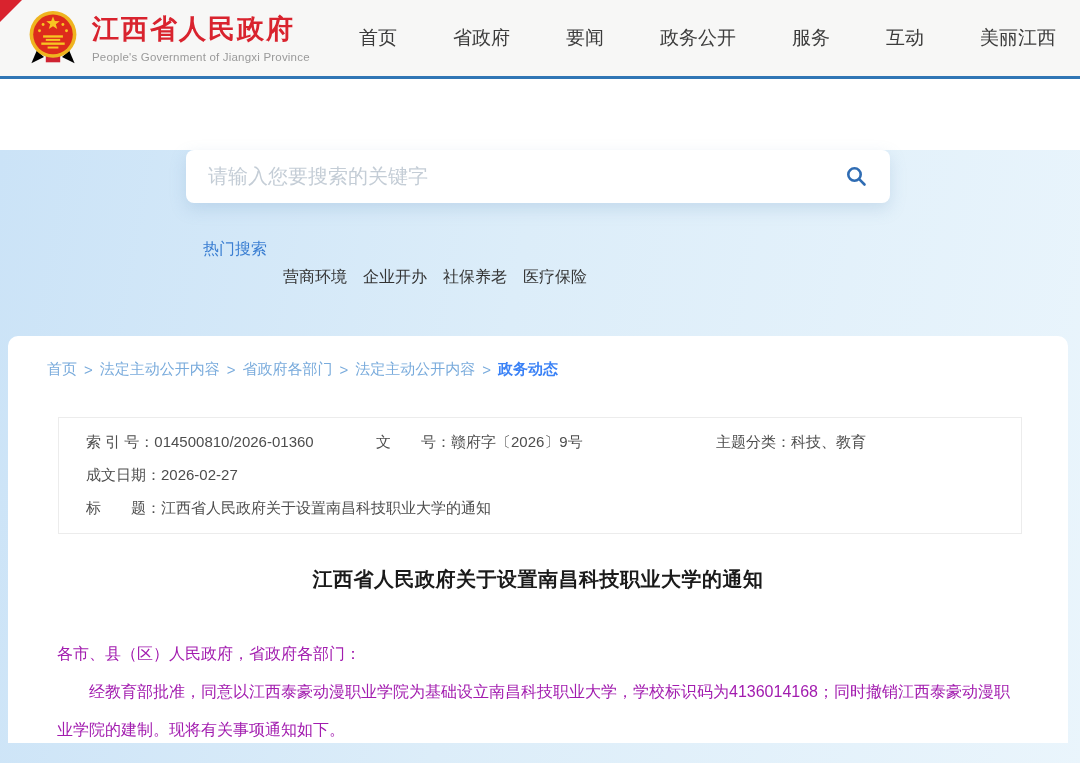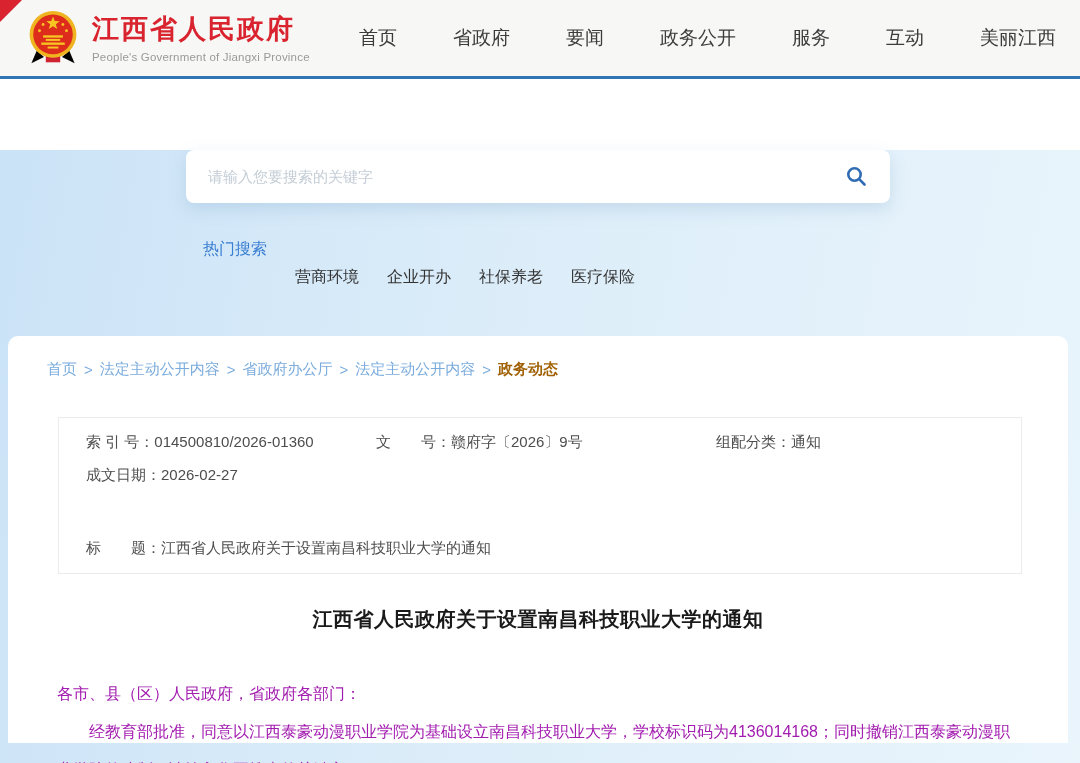--- a/index.html
+++ b/index.html
@@ -23,45 +23,45 @@
 
   .blue-line { height:3px; background:#3076b5; }
 
   
   .below { height:684px;
     background:linear-gradient(100deg,#cbe3f7 0%,#dcedf9 45%,#eaf5fc 100%); }
 
   .search-box { position:relative; margin:71px 0 0 186px; width:704px; height:53px;
     background:#fff; border-radius:8px; box-shadow:0 6px 16px rgba(120,160,200,.25); }
   .search-input { width:100%; height:100%; border:none; outline:none; background:transparent;
-    padding:0 60px 0 22px; font-size:15px; color:#6d28d9;
+    padding:0 60px 0 22px; font-size:20px; color:#6d28d9;
     font-family:"Liberation Sans","DejaVu Sans",sans-serif; }
   .search-input::placeholder { color:#c4cdd6; }
   .search-icon { position:absolute; right:22px; top:14px; width:24px; height:24px; cursor:pointer; }
 
-  .hot-row { display:flex; gap:28px; margin:36px 0 0 203px; font-size:16px; }
+  .hot-row { display:flex; gap:16px; margin:36px 0 0 203px; font-size:16px; }
   .hot-label { color:#3a7ed2; }
   .hot-link { color:#333; cursor:pointer;margin-top:28px; }
 
   
   .card { margin:48px 12px 0 8px; width:1060px; height:407px;
     background:#fff; border-radius:10px 10px 0 0; }
 
   .breadcrumb { padding:24px 0 0 39px; font-size:15px; color:#79abdc;
     display:flex; align-items:center; flex-wrap:nowrap; }
   .crumb { color:#79abdc; cursor:pointer; white-space:nowrap; }
   .crumb-sep { margin:0 7px; color:#79abdc; }
-  .crumb.current { color:#a16207; font-weight:bold; cursor:default; }
+  .crumb.current { color:#3b82f6; font-weight:bold; cursor:default; }
 
   .meta-box { margin:38px 46px 0 50px; border:1px solid #ececec;
     padding:13px 1px 15px 27px; display:grid;
     grid-template-columns:290px 340px 1fr; row-gap:12px;
     font-size:15px; line-height:21px; color:#4d4d4d; }
   .meta-cell { white-space:nowrap; overflow:hidden; }
-  .meta-cell.span2 { grid-column:1 / span 2;margin-top:40px; }
+  .meta-cell.span2 { grid-column:1 / span 2; }
   .meta-label { color:#4d4d4d; }
   .meta-value { color:#4d4d4d; }
 
   .doc-title { margin-top:32px; text-align:center; font-size:20px;
     font-weight:bold; color:#1a1a1a; letter-spacing:.5px; }
 
   .doc-body { margin:42px 46px 0 49px; font-size:16px; line-height:38px; color:#a21caf; }
   .doc-body p { margin:0; }
   .doc-body p.indent { text-indent:2em; }
 </style>
@@ -124,46 +124,46 @@
     <span class="hot-link">医疗保险</span>
   </div>
 
   <div class="card">
 
     <div class="breadcrumb">
       <span class="crumb">首页</span>
       <span class="crumb-sep">&gt;</span>
       <span class="crumb">法定主动公开内容</span>
       <span class="crumb-sep">&gt;</span>
-      <span class="crumb">省政府办公厅</span>
+      <span class="crumb">省政府各部门</span>
       <span class="crumb-sep">&gt;</span>
       <span class="crumb">法定主动公开内容</span>
       <span class="crumb-sep">&gt;</span>
       <span class="crumb current">政务动态</span>
     </div>
 
     <div class="meta-box">
       <div class="meta-cell">
         <span class="meta-label">索 引 号：</span><span class="meta-value">014500810/2026-01360</span>
       </div>
       <div class="meta-cell">
         <span class="meta-label">文　　号：</span><span class="meta-value">赣府字〔2026〕9号</span>
       </div>
       <div class="meta-cell">
-        <span class="meta-label">组配分类：</span><span class="meta-value">通知</span>
+        <span class="meta-label">主题分类：</span><span class="meta-value">科技、教育</span>
       </div>
       <div class="meta-cell">
         <span class="meta-label">成文日期：</span><span class="meta-value">2026-02-27</span>
       </div>
       <div class="meta-cell span2">
         <span class="meta-label">标　　题：</span><span class="meta-value">江西省人民政府关于设置南昌科技职业大学的通知</span>
       </div>
     </div>
 
     <div class="doc-title">江西省人民政府关于设置南昌科技职业大学的通知</div>
 
     <div class="doc-body">
       <p>各市、县（区）人民政府，省政府各部门：</p>
-      <p class="indent">经教育部批准，同意以江西泰豪动漫职业学院为基础设立南昌科技职业大学，学校标识码为4136014168；同时撤销江西泰豪动漫职业学院的建制。请输入您要搜索的关键字。</p>
+      <p class="indent">经教育部批准，同意以江西泰豪动漫职业学院为基础设立南昌科技职业大学，学校标识码为4136014168；同时撤销江西泰豪动漫职业学院的建制。现将有关事项通知如下。</p>
     </div>
 
   </div>
 </div>
 
 </body></html>

